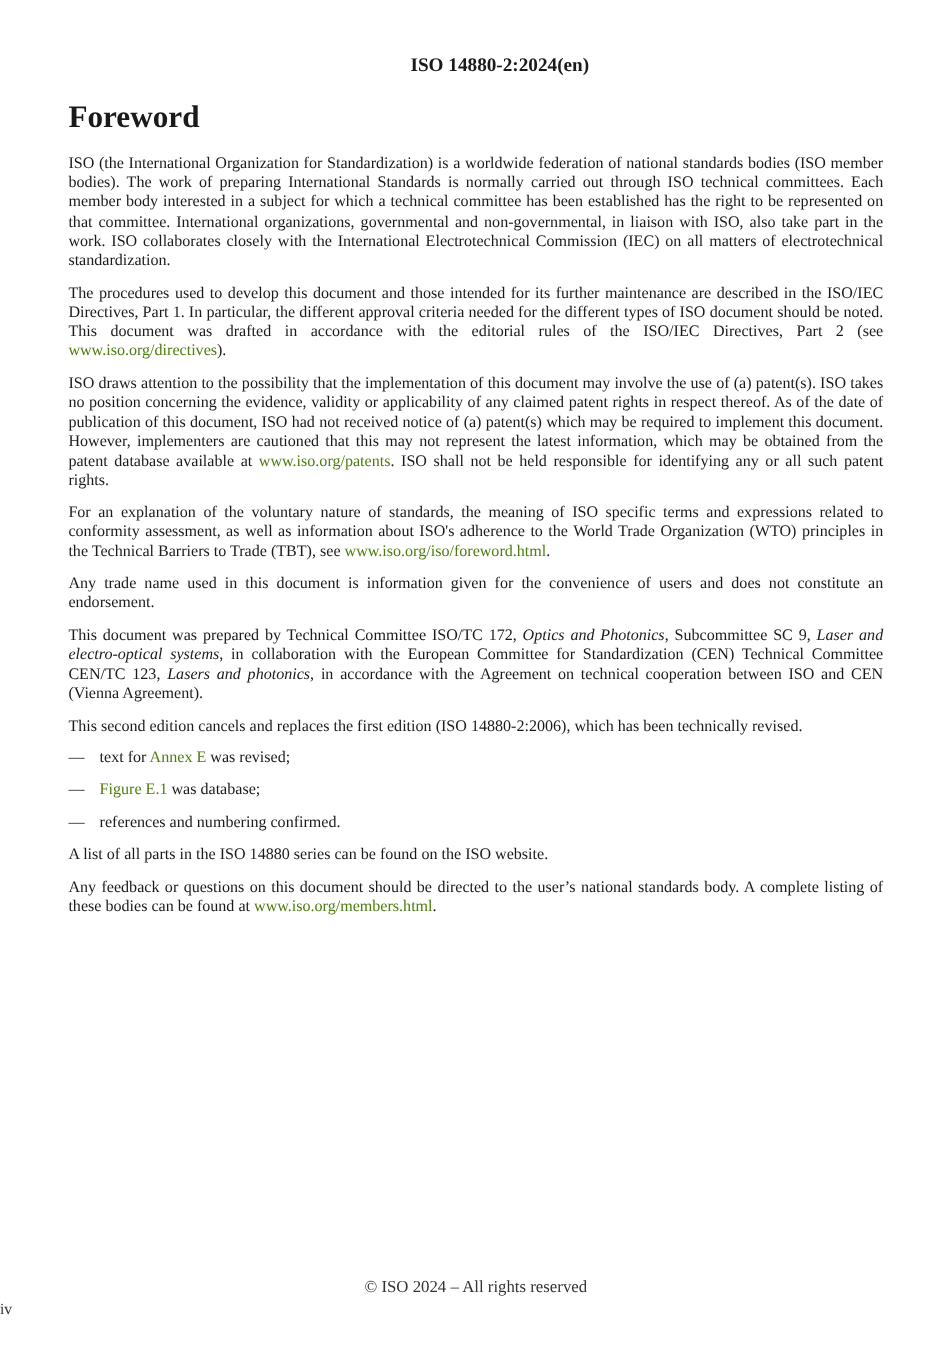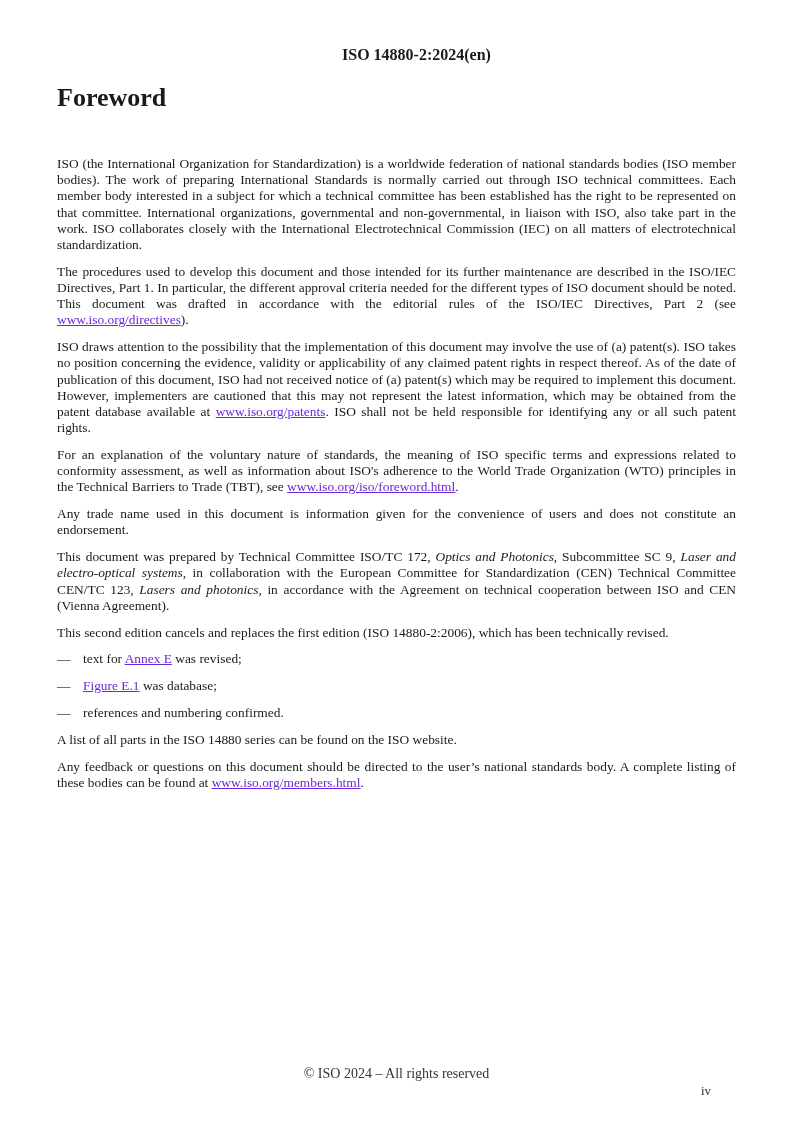--- a/index.html
+++ b/index.html
@@ -1,27 +1,27 @@
 <!DOCTYPE html>
 <html><head>
 <meta charset="utf-8">
 <style>
   html, body { margin: 0; padding: 0; background: #ffffff; }
   body { width: 793px; height: 1122px; position: relative; overflow: hidden;
          font-family: "Liberation Serif", "DejaVu Serif", serif; color: #1a1a1a; }
   .header { position: absolute; top: 46px; left: 0; width: 793px; text-align: center;
             font-weight: bold; font-size: 16px; margin-left: 20px; }
   .title { position: absolute; top: 83px; left: 57px; font-weight: bold; font-size: 26px; margin: 0; }
-  .content { position: absolute; top: 128px; left: 57px; width: 679px; font-size: 13.4px; line-height: 16.2px; margin-top: 28px; }
+  .content { position: absolute; top: 128px; left: 57px; width: 679px; font-size: 13.4px; line-height: 16.2px; }
   .content p { margin: 0 0 10.6px 0; text-align: justify; }
-  a { color: #6d28d9; text-decoration: underline; }
+  a { color: #4d7c0f; }
   .li { display: flex; margin: 0 0 10.6px 0; }
   .dash { width: 26px; flex: none; }
   .footer { position: absolute; top: 1066px; left: 0; width: 793px; text-align: center; font-size: 14px; color: #333; }
-  .pageno { position: absolute; top: 1083px; left: 0; width: 711px; text-align: right; font-size: 13px; color: #333; }
+  .pageno { position: absolute; top: 1083px; left: 0; width: 711px; text-align: left; font-size: 13px; color: #333; }
 </style>
 </head>
 <body>
 
 <div class="header">ISO 14880-2:2024(en)</div>
 <h1 class="title">Foreword</h1>
 
 <div class="content">
   <p>ISO (the International Organization for Standardization) is a worldwide federation of national standards bodies (ISO member bodies). The work of preparing International Standards is normally carried out through ISO technical committees. Each member body interested in a subject for which a technical committee has been established has the right to be represented on that committee. International organizations, governmental and non-governmental, in liaison with ISO, also take part in the work. ISO collaborates closely with the International Electrotechnical Commission (IEC) on all matters of electrotechnical standardization.</p>
 

